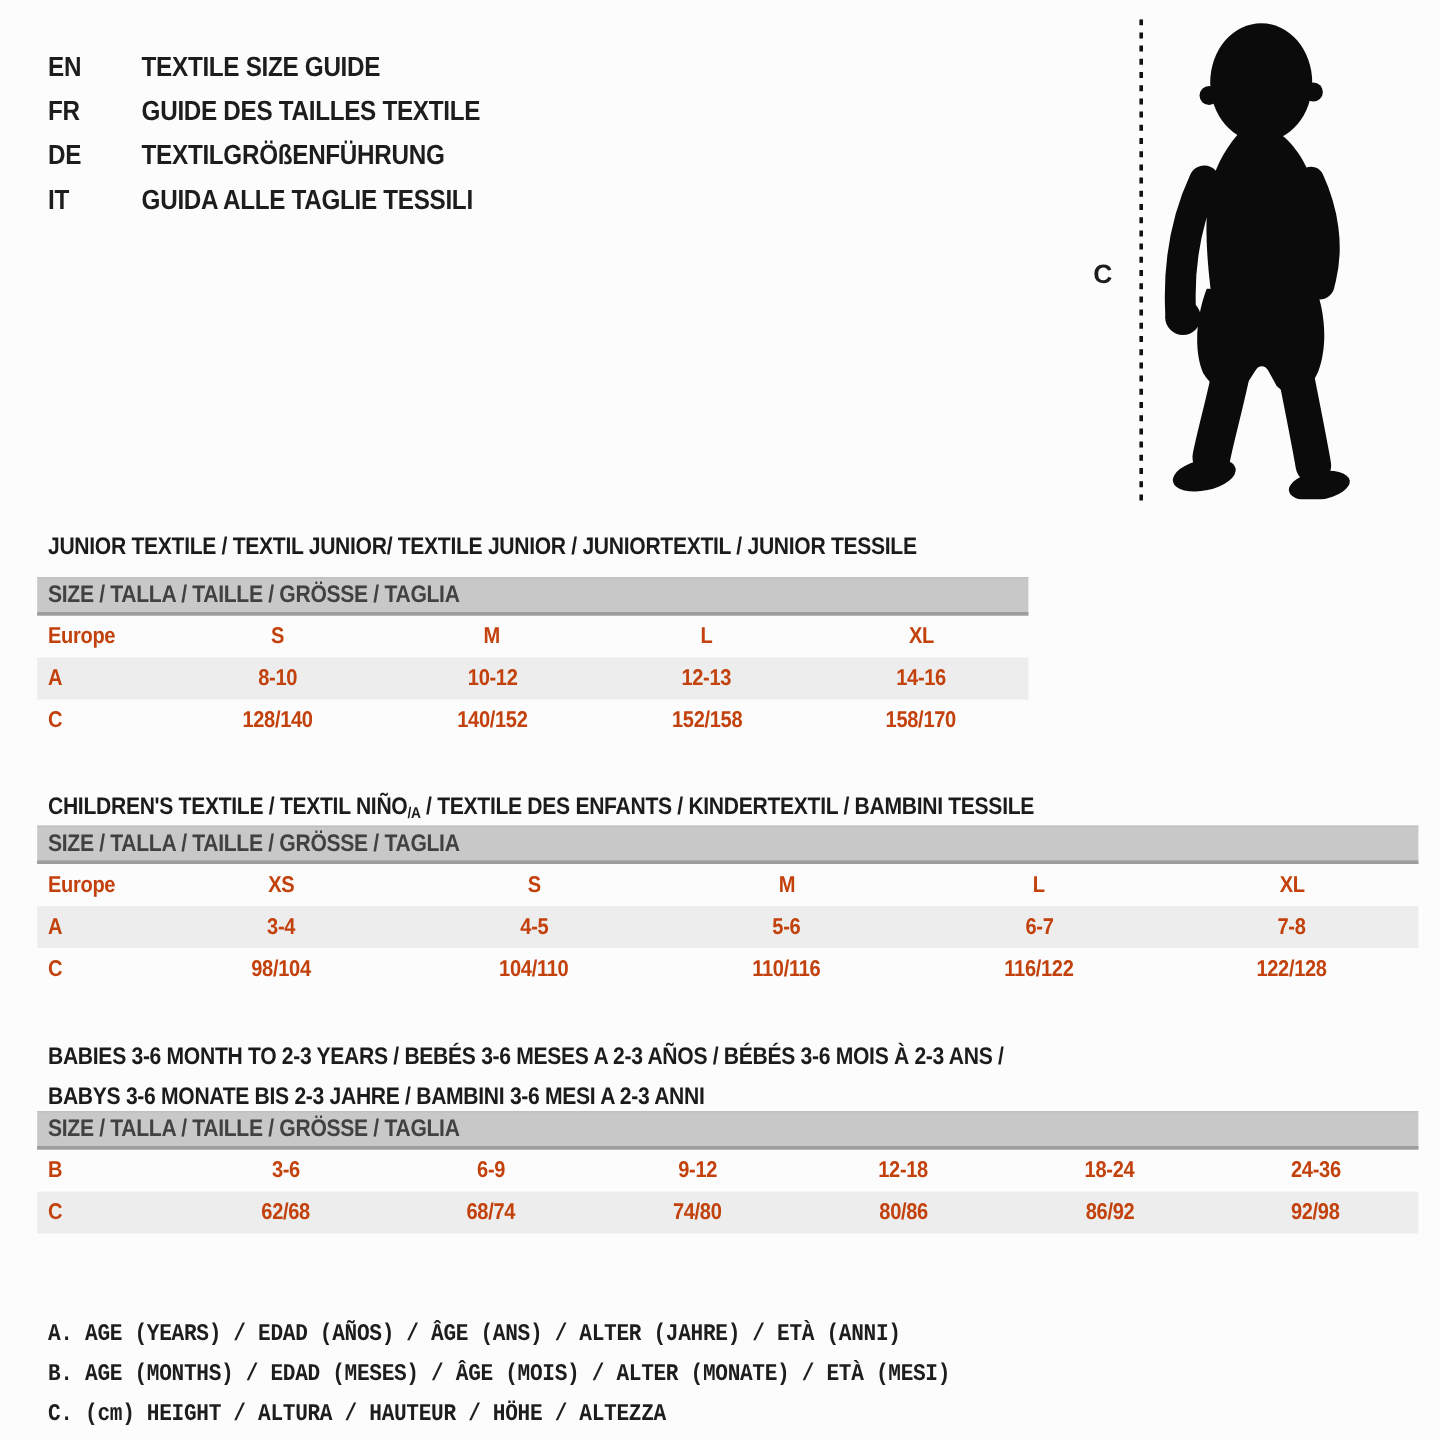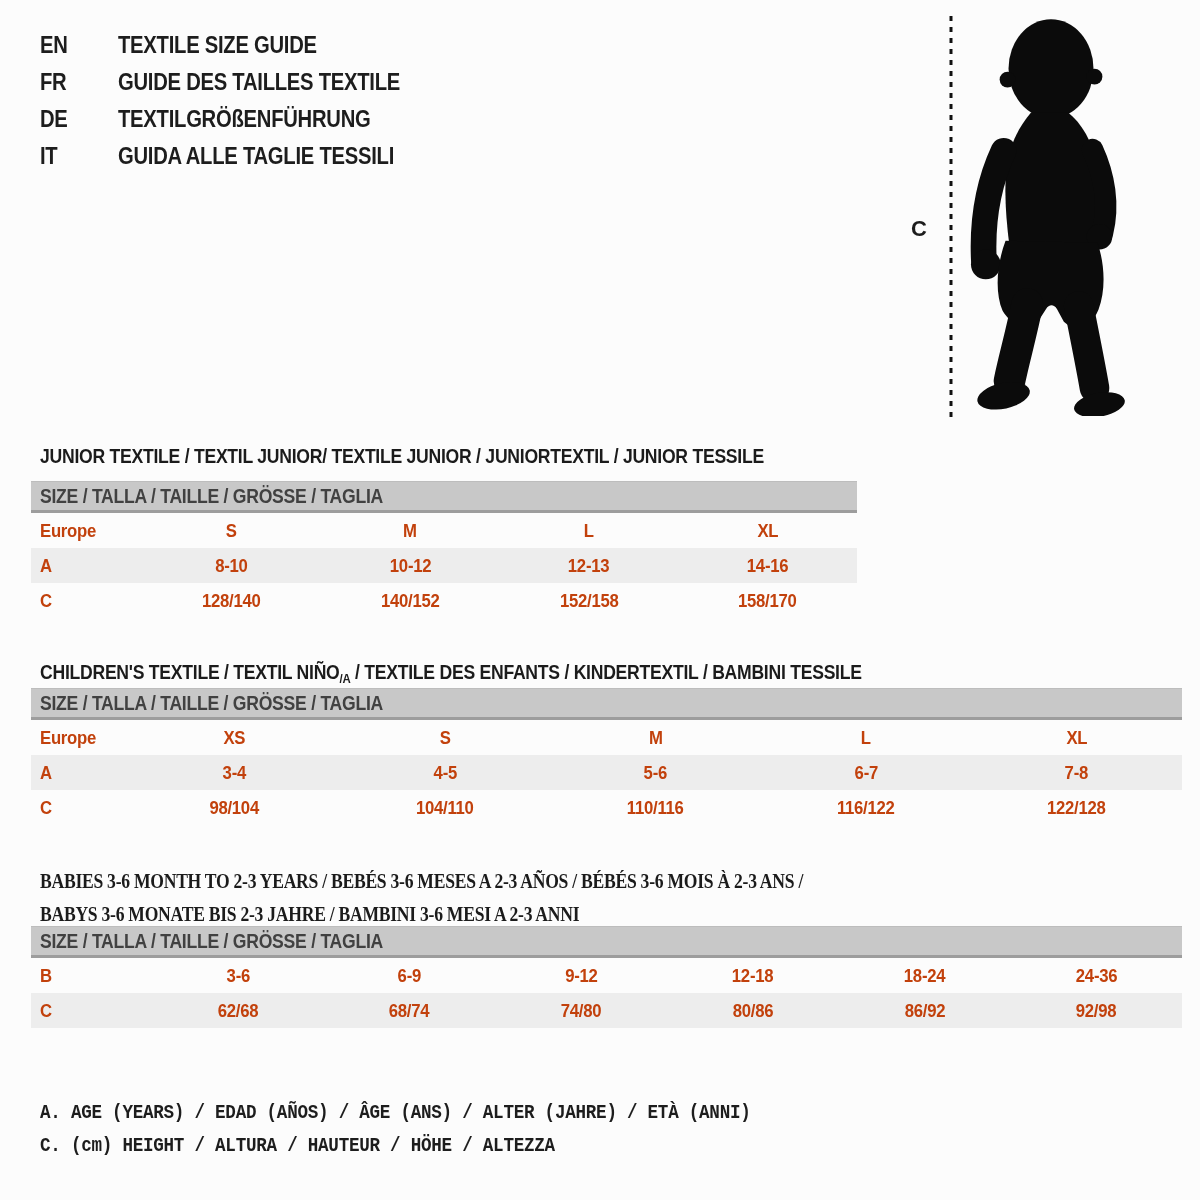--- a/index.html
+++ b/index.html
@@ -8,21 +8,21 @@
     width:1200px;height:1200px;position:relative;overflow:hidden;
     background:#fcfcfc;
     font-family:"Liberation Sans","DejaVu Sans",sans-serif;
     color:#1d1d1d;-webkit-font-smoothing:antialiased;
   }
   .cond{display:inline-block;transform:scaleX(0.88);transform-origin:0 50%;letter-spacing:-0.3px;white-space:nowrap;}
   .condc{display:inline-block;transform:scaleX(0.88);transform-origin:50% 50%;letter-spacing:-0.3px;white-space:nowrap;}
 
   
   .lang-block{position:absolute;left:40px;top:32px;}
-  .lang-row{display:flex;height:37px;align-items:flex-start;font-size:23px;font-weight:700;}
+  .lang-row{display:flex;height:37px;align-items:flex-end;font-size:23px;font-weight:700;}
   .lang-code{width:78px;}
   
   .figure{position:absolute;left:905px;top:14px;width:290px;height:406px;}
   .height-label{position:absolute;left:6px;top:202px;font-size:22px;font-weight:700;}
   .dash-line{position:absolute;left:42px;top:2px;}
   .silhouette{position:absolute;left:63px;top:0;}
 
   
   .heading{position:absolute;left:40px;font-size:20px;font-weight:700;color:#1b1b1b;margin-top:15px;}
   .heading .sub{font-size:13px;vertical-align:-4px;font-weight:700;}
@@ -149,21 +149,21 @@
   <div class="trow">
     <span class="tlabel"><span class="cond">C</span></span>
     <span class="tcell"><span class="condc">98/104</span></span>
     <span class="tcell"><span class="condc">104/110</span></span>
     <span class="tcell"><span class="condc">110/116</span></span>
     <span class="tcell"><span class="condc">116/122</span></span>
     <span class="tcell"><span class="condc">122/128</span></span>
   </div>
 </div>
 
-<div class="heading heading2" style="top:850px;font-family:Liberation Serif, serif;">
+<div class="heading heading2" style="top:850px;">
   <div><span class="cond">BABIES 3-6 MONTH TO 2-3 YEARS / BEBÉS 3-6 MESES A 2-3 AÑOS / BÉBÉS 3-6 MOIS À 2-3 ANS /</span></div>
   <div><span class="cond">BABYS 3-6 MONATE BIS 2-3 JAHRE / BAMBINI 3-6 MESI A 2-3 ANNI</span></div>
 </div>
 <div class="size-table w-wide6" style="top:926px;width:1151px;">
   <div class="size-bar">
     <span class="cond">SIZE / TALLA / TAILLE / GRÖSSE / TAGLIA</span>
   </div>
   <div class="trow">
     <span class="tlabel"><span class="cond">B</span></span>
     <span class="tcell"><span class="condc">3-6</span></span>
@@ -182,15 +182,18 @@
     <span class="tcell"><span class="condc">86/92</span></span>
     <span class="tcell"><span class="condc">92/98</span></span>
   </div>
 </div>
 
 <div class="legend">
   <div class="legend-line">
       <span class="cond">A. AGE (YEARS) / EDAD (AÑOS) / ÂGE (ANS) / ALTER (JAHRE) / ETÀ (ANNI)</span>
     </div>
   <div class="legend-line">
+      <span class="cond">B. AGE (MONTHS) / EDAD (MESES) / ÂGE (MOIS) / ALTER (MONATE) / ETÀ (MESI)</span>
+    </div>
+  <div class="legend-line">
       <span class="cond">C. (cm) HEIGHT / ALTURA / HAUTEUR / HÖHE / ALTEZZA</span>
     </div>
 </div>
 
 </body></html>

